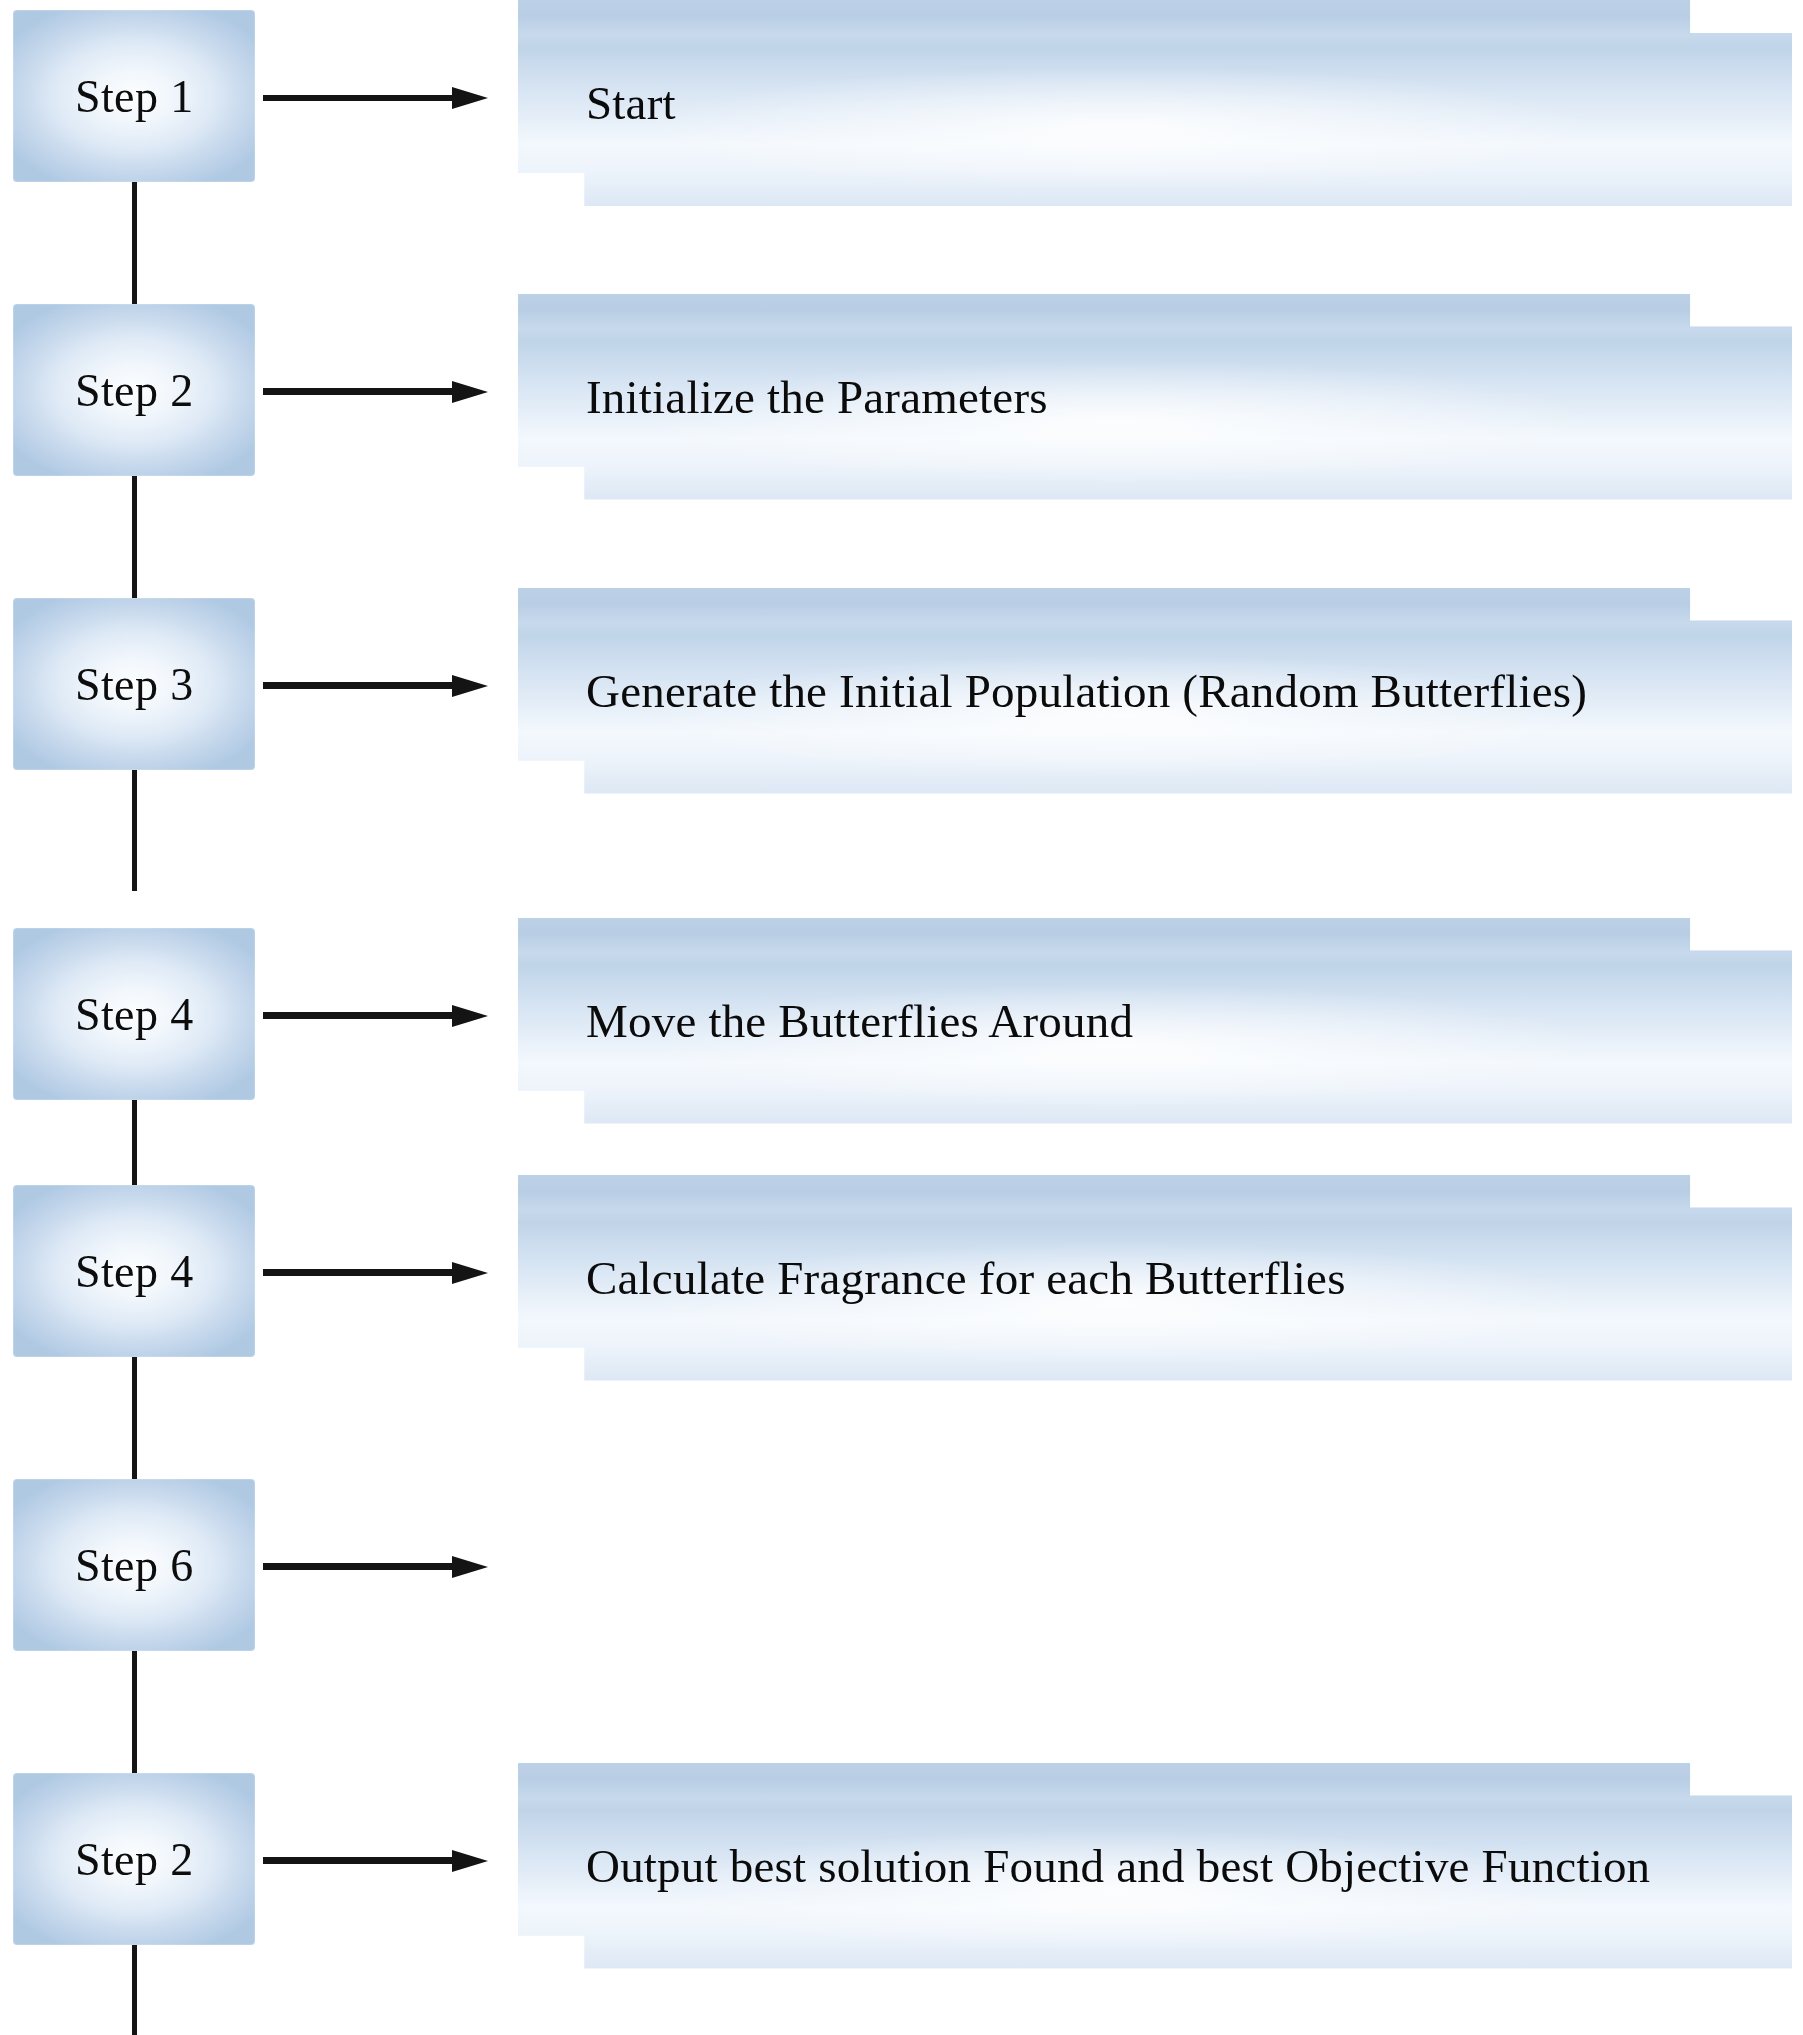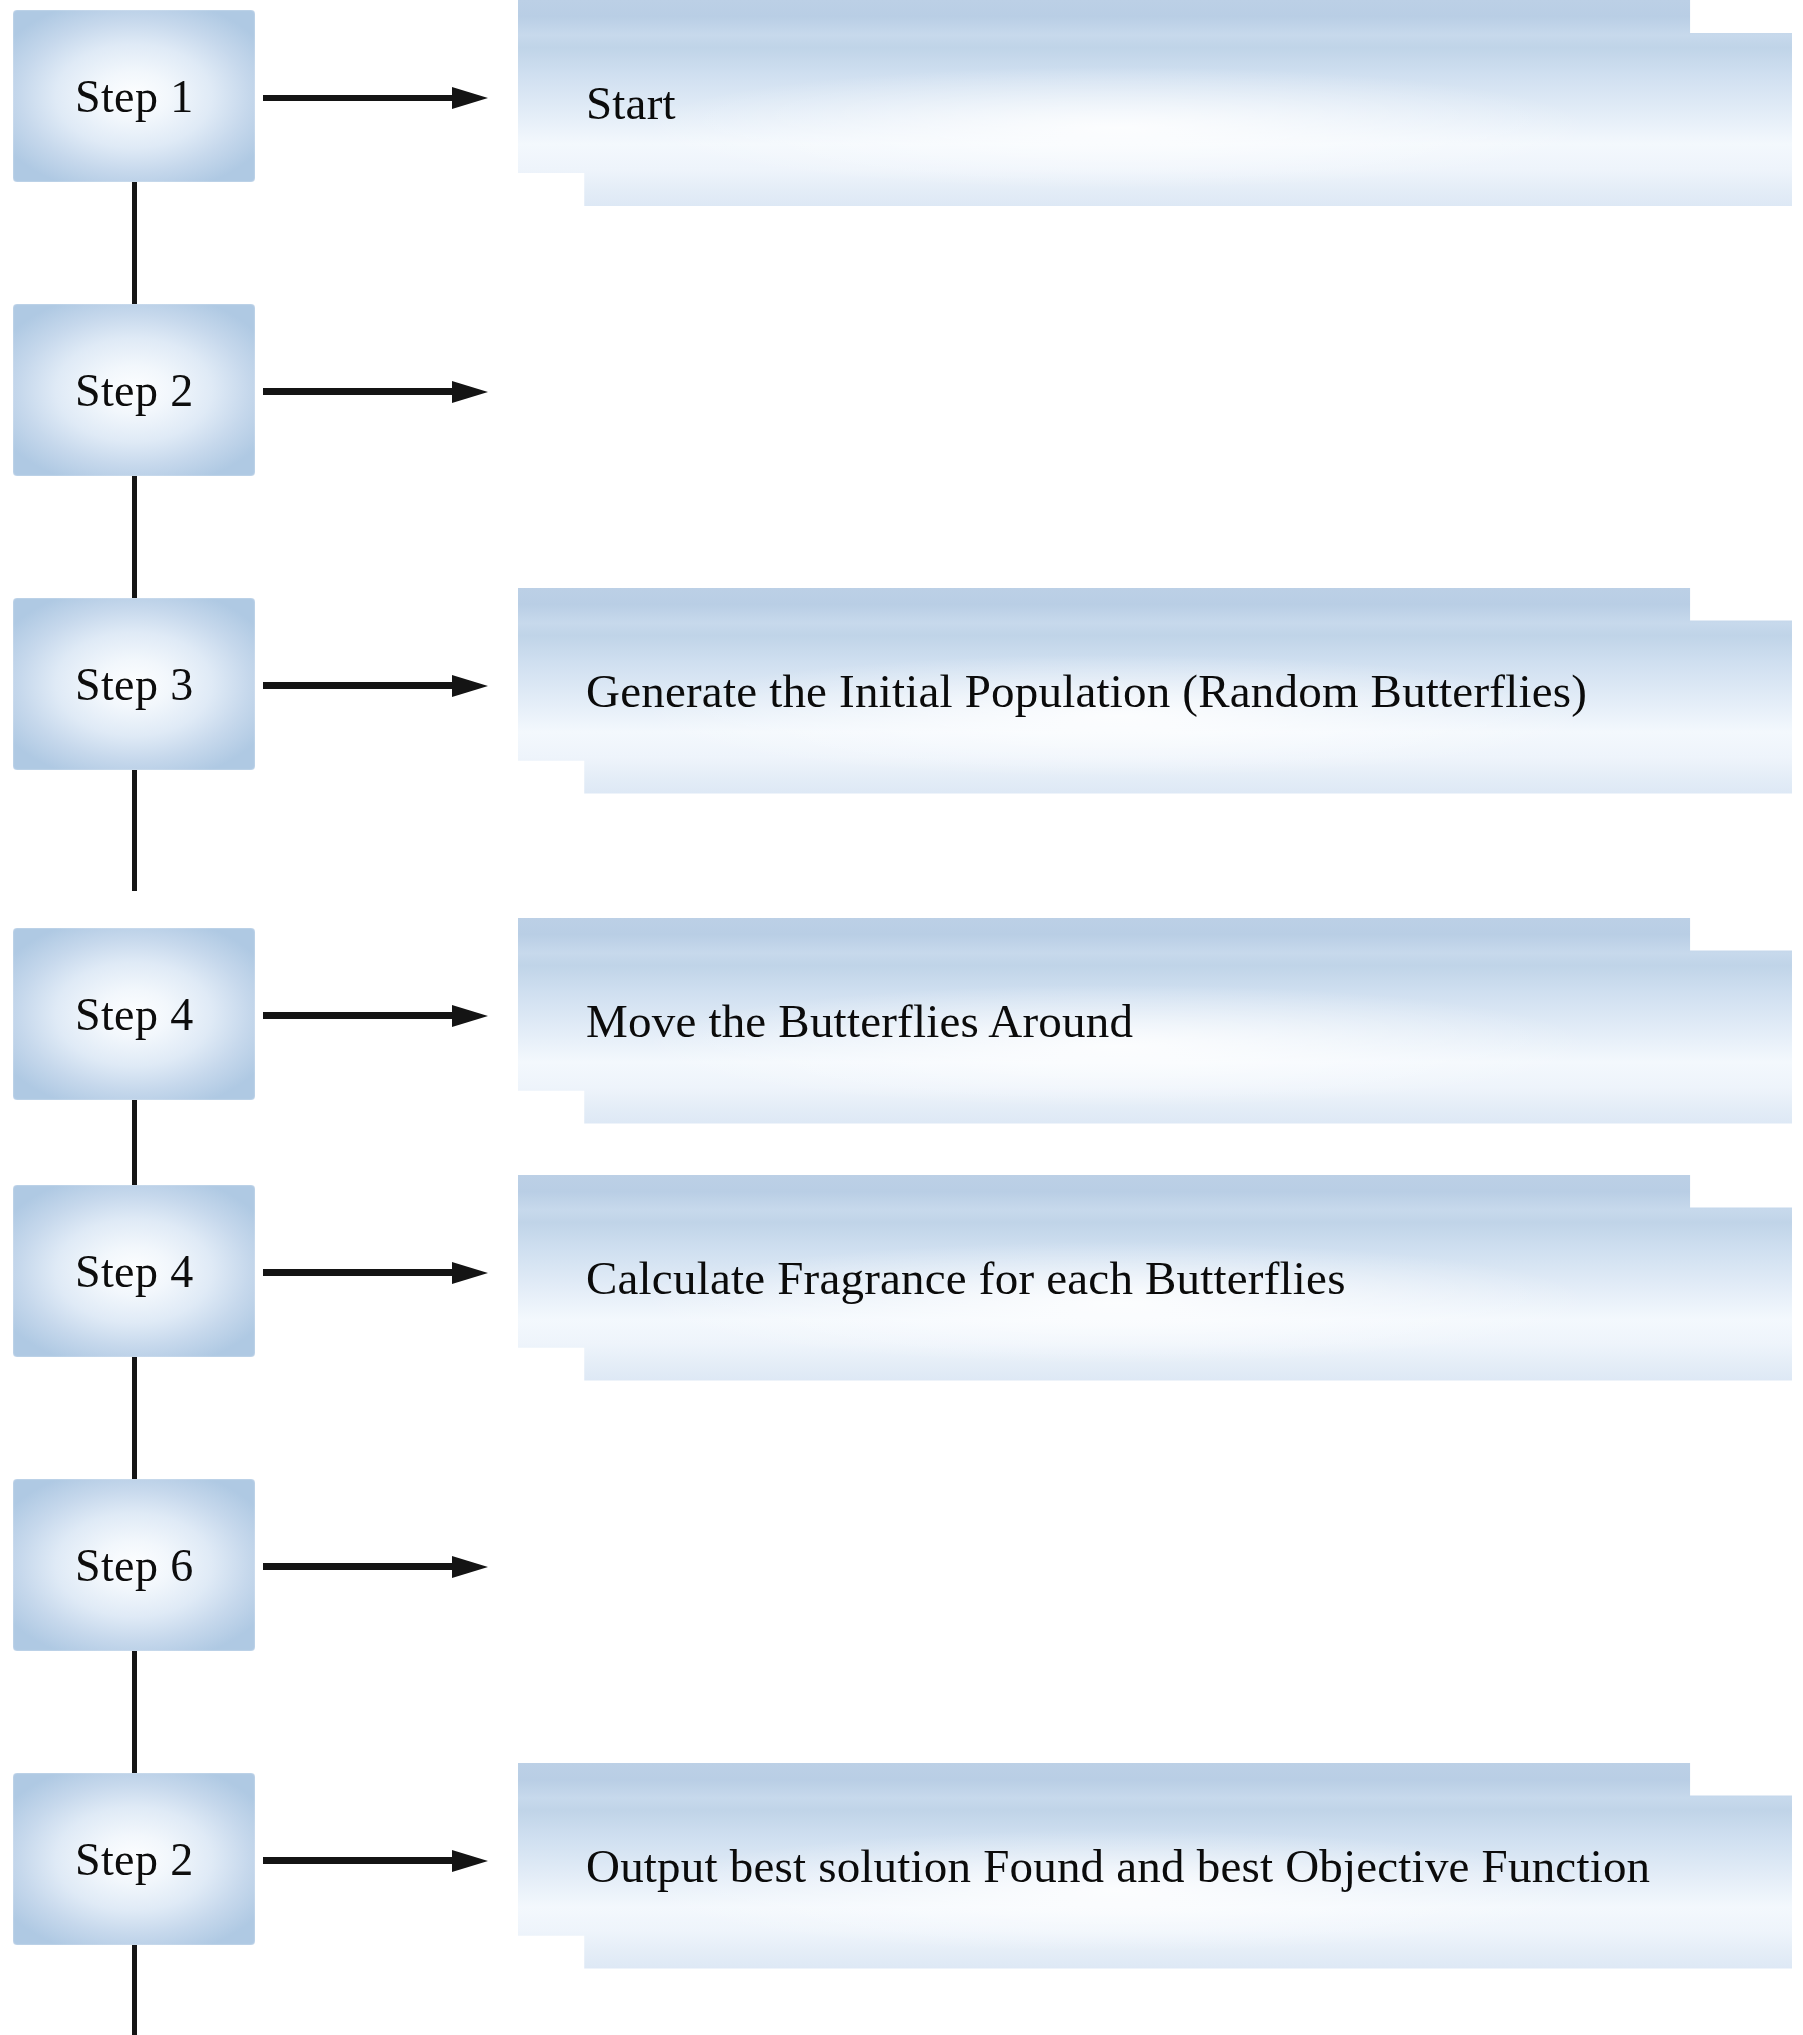--- a/index.html
+++ b/index.html
@@ -190,20 +190,25 @@
     </div>
     <div class="spine" style="top: 476px; height: 122px;"></div>
     <div class="row" style="top: 304px;">
       <div class="step-box">
         <div class="step-box-label">Step 2</div>
       </div>
       <div class="arrow">
         <div class="arrow-shaft"></div>
         <div class="arrow-head"></div>
       </div>
+      <div class="banner">
+        <div class="banner-body"></div>
+        <div class="banner-sheen"></div>
+        <div class="banner-label">Initialize the Parameters</div>
+      </div>
     </div>
     <div class="spine" style="top: 769px; height: 122px;"></div>
     <div class="row" style="top: 598px;">
       <div class="step-box">
         <div class="step-box-label">Step 3</div>
       </div>
       <div class="arrow">
         <div class="arrow-shaft"></div>
         <div class="arrow-head"></div>
       </div>

